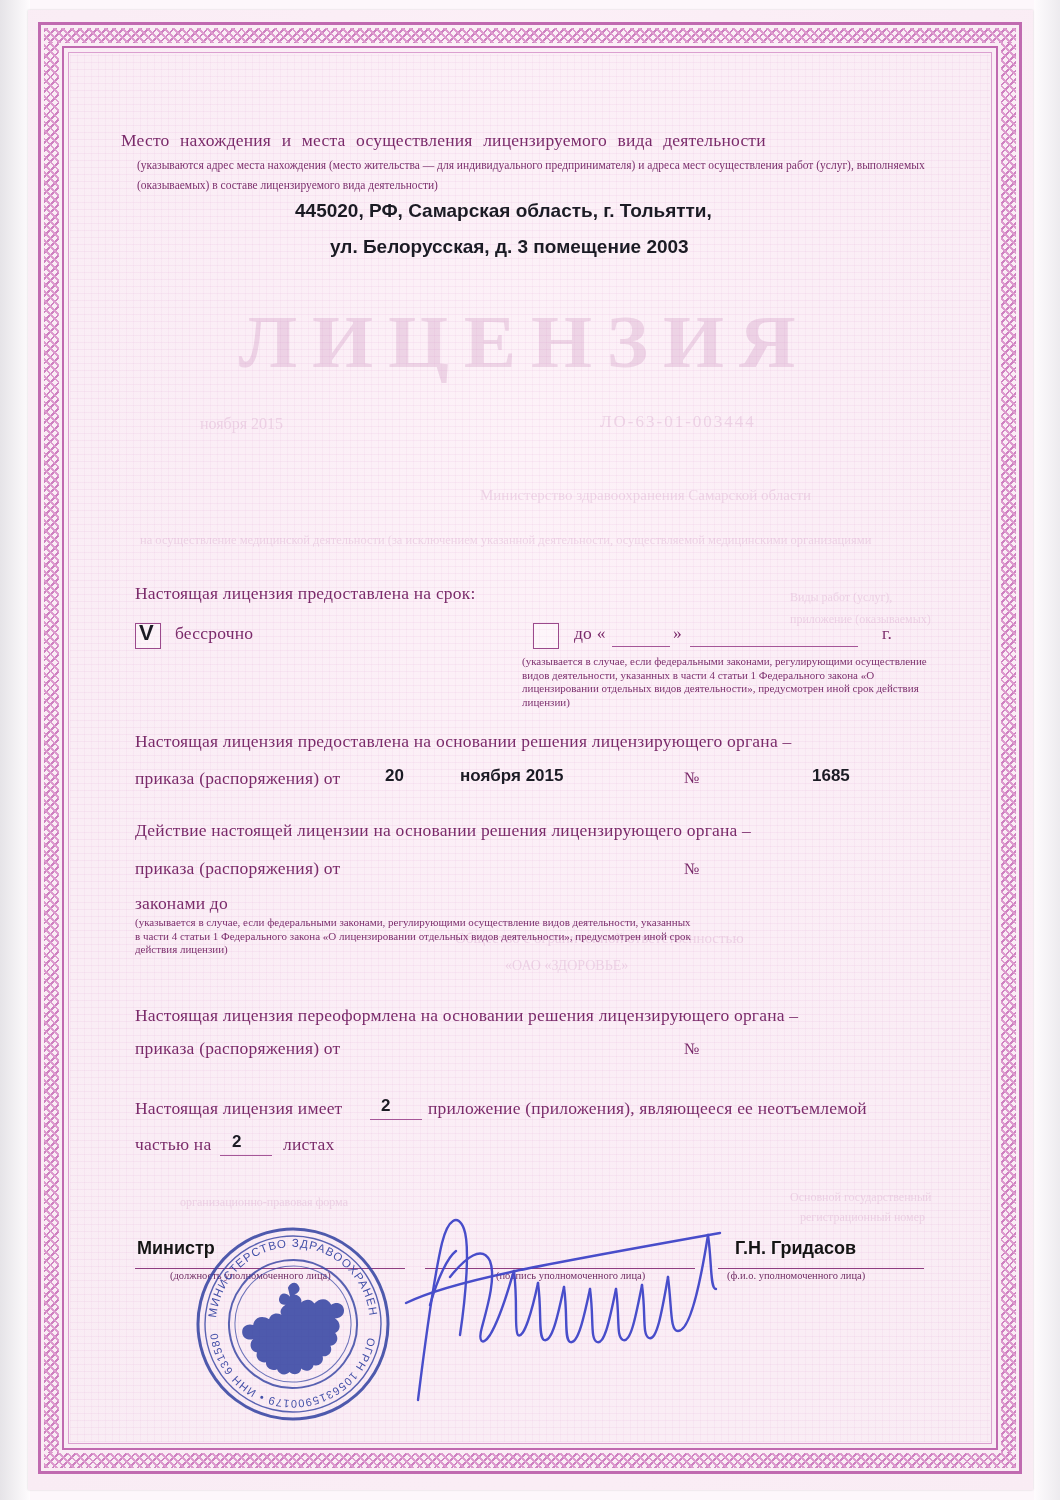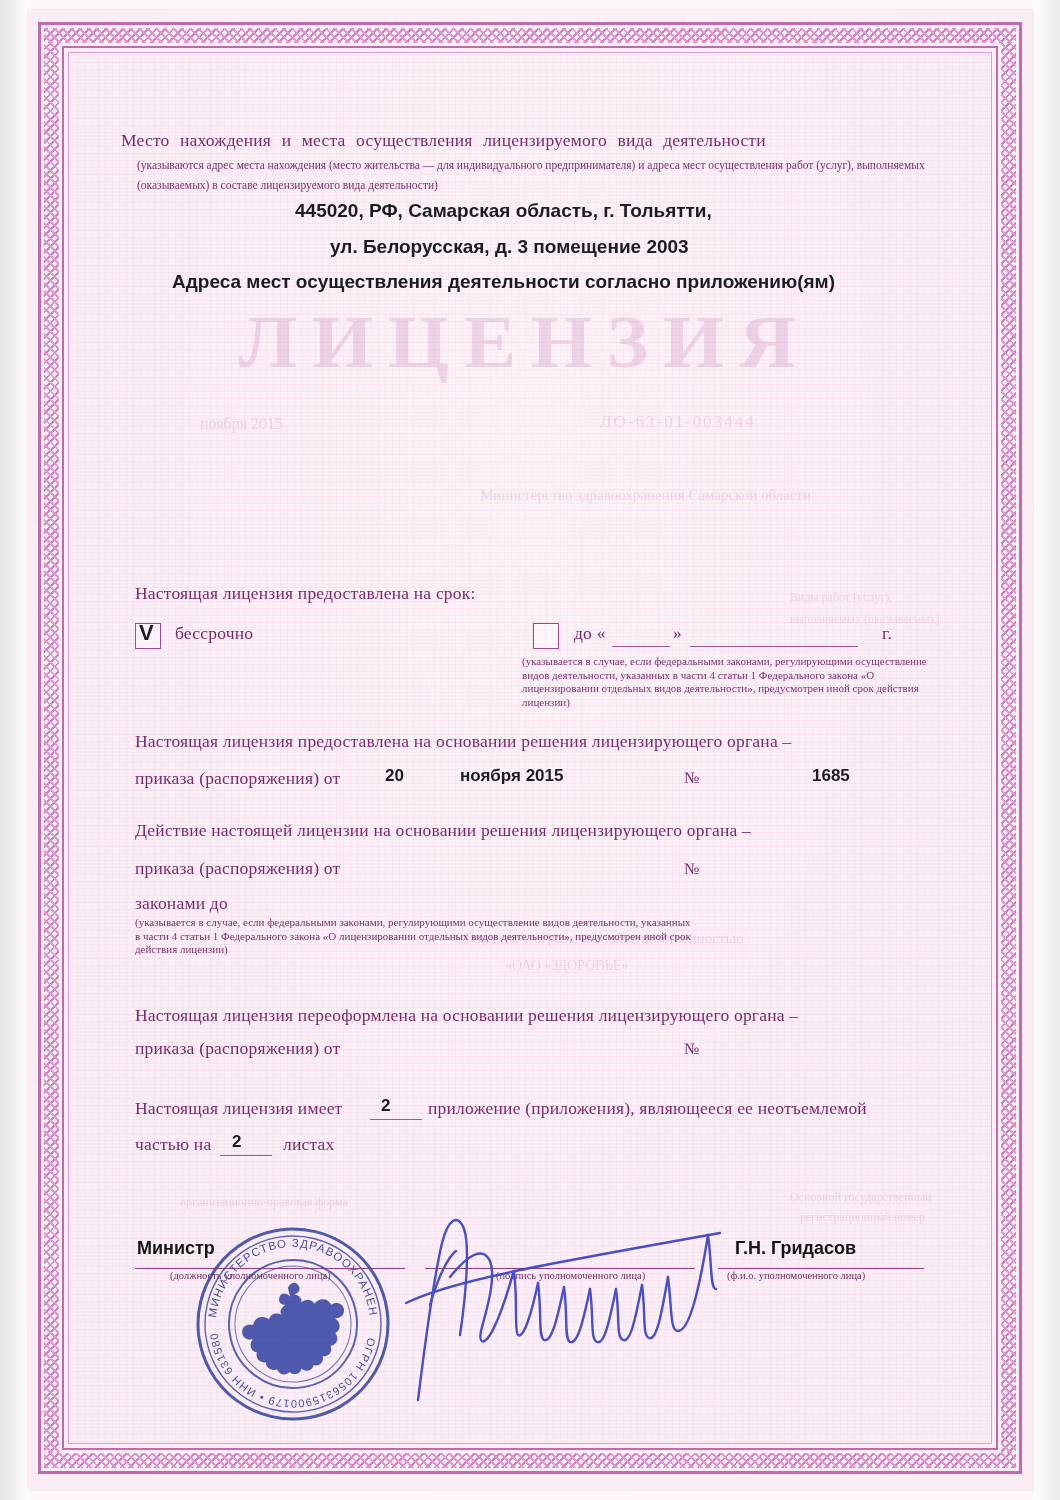--- a/index.html
+++ b/index.html
@@ -221,36 +221,36 @@
   <div class="border-outer"></div>
   <div class="border-mid"></div>
   <div class="border-inner"></div>
   <div class="border-inner2"></div>
   <div class="guilloche-fill"></div>
 
   <div class="ghost" id="ghost-title">ЛИЦЕНЗИЯ</div>
   <div class="ghost" id="ghost-1">ноября 2015</div>
   <div class="ghost" id="ghost-2">ЛО-63-01-003444</div>
   <div class="ghost" id="ghost-3">Министерство здравоохранения Самарской области</div>
+  <div class="ghost" id="ghost-4">на осуществление медицинской деятельности (за исключением указанной деятельности, осуществляемой медицинскими организациями</div>
   <div class="ghost" id="ghost-6">Виды работ (услуг),</div>
-  <div class="ghost" id="ghost-7">выполняемых (оказываемых)</div>
+  <div class="ghost" id="ghost-7">приложение (оказываемых)</div>
   <div class="ghost" id="ghost-8">Общество с ограниченной ответственностью</div>
   <div class="ghost" id="ghost-9">«ОАО «ЗДОРОВЬЕ»</div>
   <div class="ghost" id="ghost-10">организационно-правовая форма</div>
   <div class="ghost" id="ghost-11">Основной государственный</div>
   <div class="ghost" id="ghost-12">регистрационный номер</div>
 
   <div id="content">
 
     <div class="txt hdr-line" style="word-spacing:6px;">Место нахождения и места осуществления лицензируемого вида деятельности</div>
     <div class="txt small-note" style="left:137px; top:155px;">(указываются адрес места нахождения (место жительства — для индивидуального предпринимателя) и адреса мест осуществления работ (услуг), выполняемых (оказываемых) в составе лицензируемого вида деятельности)</div>
 
     <div class="txt filled" style="left:295px; top:200px; font-size:19px;">445020, РФ, Самарская область, г. Тольятти,</div>
     <div class="txt filled" style="left:330px; top:236px; font-size:19px;">ул. Белорусская, д. 3 помещение 2003</div>
-    <div class="txt filled" style="left:172px; top:271px; font-size:19px;">Адреса мест осуществления деятельности согласно приложению(ям)</div>
 
     <div class="txt body-line" style="left:135px; top:583px;">Настоящая лицензия предоставлена на срок:</div>
 
     <div class="checkbox" style="left:135px; top:623px;"></div>
     <div class="tick" style="left:139px; top:620px;">V</div>
     <div class="txt body-line" style="left:175px; top:623px;">бессрочно</div>
 
     <div class="checkbox" style="left:533px; top:623px;"></div>
     <div class="txt body-line" style="left:574px; top:623px;">до «</div>
     <div class="rule thin" style="left:612px; top:646px; width:58px;"></div>

